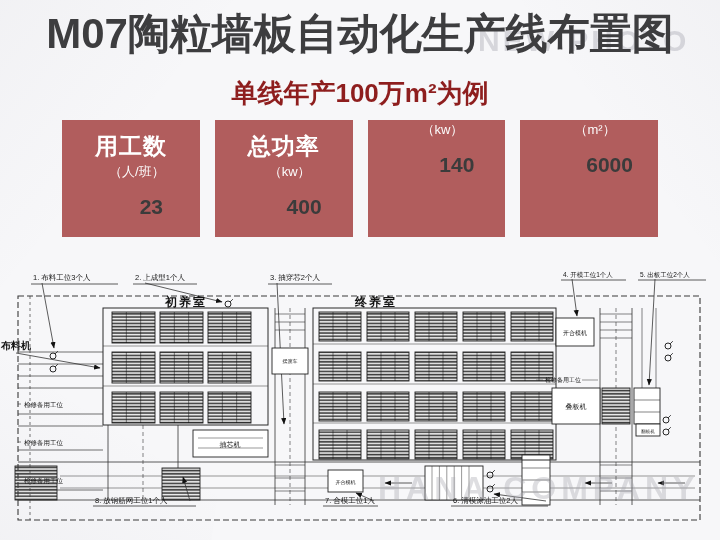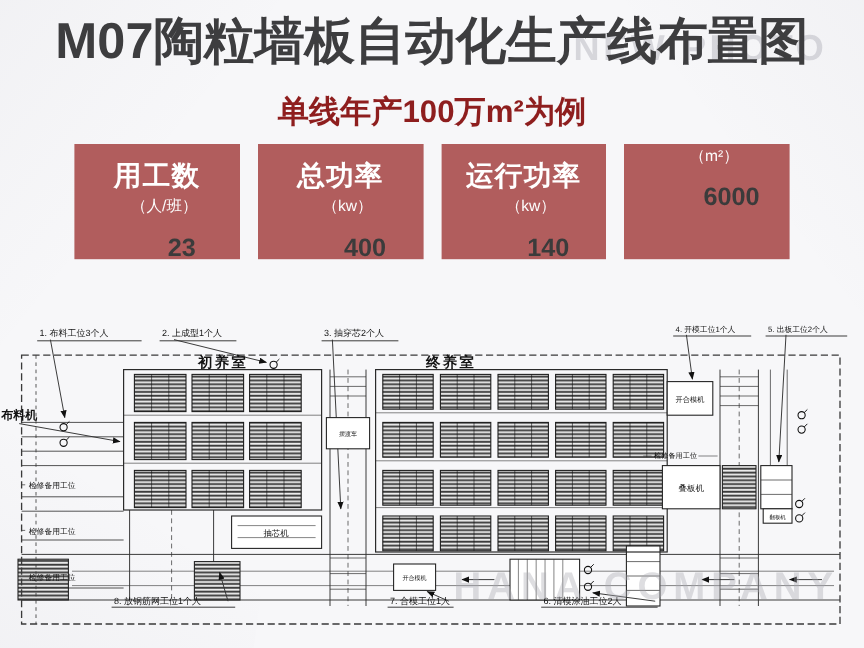--- a/index.html
+++ b/index.html
@@ -11,21 +11,21 @@
   .page{position:relative;width:720px;height:540px;background:#f7f7f9;overflow:hidden;}
   .shape{position:absolute;pointer-events:none;}
   .s1{top:-90px;left:-70px;width:320px;height:420px;background:linear-gradient(115deg,rgba(90,90,110,.05),transparent 60%);transform:rotate(14deg);}
   .s2{top:-60px;right:-90px;width:300px;height:380px;background:linear-gradient(245deg,rgba(90,90,110,.05),transparent 60%);transform:rotate(-12deg);}
   .s3{bottom:-80px;left:-40px;width:260px;height:300px;background:linear-gradient(25deg,rgba(90,90,110,.05),transparent 65%);transform:rotate(8deg);}
   .wm{position:absolute;color:rgba(170,170,178,.42);font-weight:bold;white-space:nowrap;z-index:1;}
   .wm-top{top:24px;left:478px;font-size:30px;letter-spacing:3px;}
   .wm-bottom{top:470px;left:378px;font-size:32px;letter-spacing:5px;color:rgba(168,168,175,.38);}
   h1{position:absolute;top:6px;left:0;right:0;text-align:center;font-size:42px;font-weight:600;color:var(--title);letter-spacing:0px;z-index:2;}
   .subtitle{position:absolute;top:76px;left:0;right:0;text-align:center;font-size:26px;font-weight:600;color:var(--subtitle);z-index:2;}
-  .cards{position:absolute;top:120px;left:62px;width:596px;height:96px;display:flex;gap:15px;z-index:2;}
+  .cards{position:absolute;top:120px;left:62px;width:596px;height:117px;display:flex;gap:15px;z-index:2;}
   .card{flex:1;background:var(--card_bg);text-align:center;}
   .card-label{margin-top:11px;font-size:23px;font-weight:600;color:#fff;letter-spacing:1px;}
   .card-unit{margin-top:1px;font-size:13px;color:#fdfdfd;margin-left:12px;}
   .card-value{margin-top:14px;font-size:21px;color:var(--card_value);font-weight:600;padding-left:41px;}
   svg.plan{position:absolute;top:258px;left:0;z-index:0;}
   svg.plan text{fill:#141414;font-family:"Liberation Sans","DejaVu Sans",sans-serif;}
   .box{fill:#ffffff;stroke:#222;stroke-width:.9;}
   .room{fill:none;stroke:#2a2a2a;stroke-width:1;}
   .bord{fill:none;stroke:#3a3a3a;stroke-width:1.1;stroke-dasharray:6 3;}
   .t-callout{font-size:7.5px;}
@@ -58,21 +58,20 @@
       <div class="card-label">用工数</div>
       <div class="card-unit">（人/班）</div>
       <div class="card-value">23</div>
     </div>
     <div class="card">
       <div class="card-label">总功率</div>
       <div class="card-unit">（kw）</div>
       <div class="card-value">400</div>
     </div>
     <div class="card">
-      <div class="card-label">运行功率</div>
       <div class="card-unit">（kw）</div>
       <div class="card-value">140</div>
     </div>
     <div class="card">
       <div class="card-unit">（m²）</div>
       <div class="card-value">6000</div>
     </div>
   </div>
 
   <svg class="plan" viewBox="0 0 720 282" width="720" height="282">

